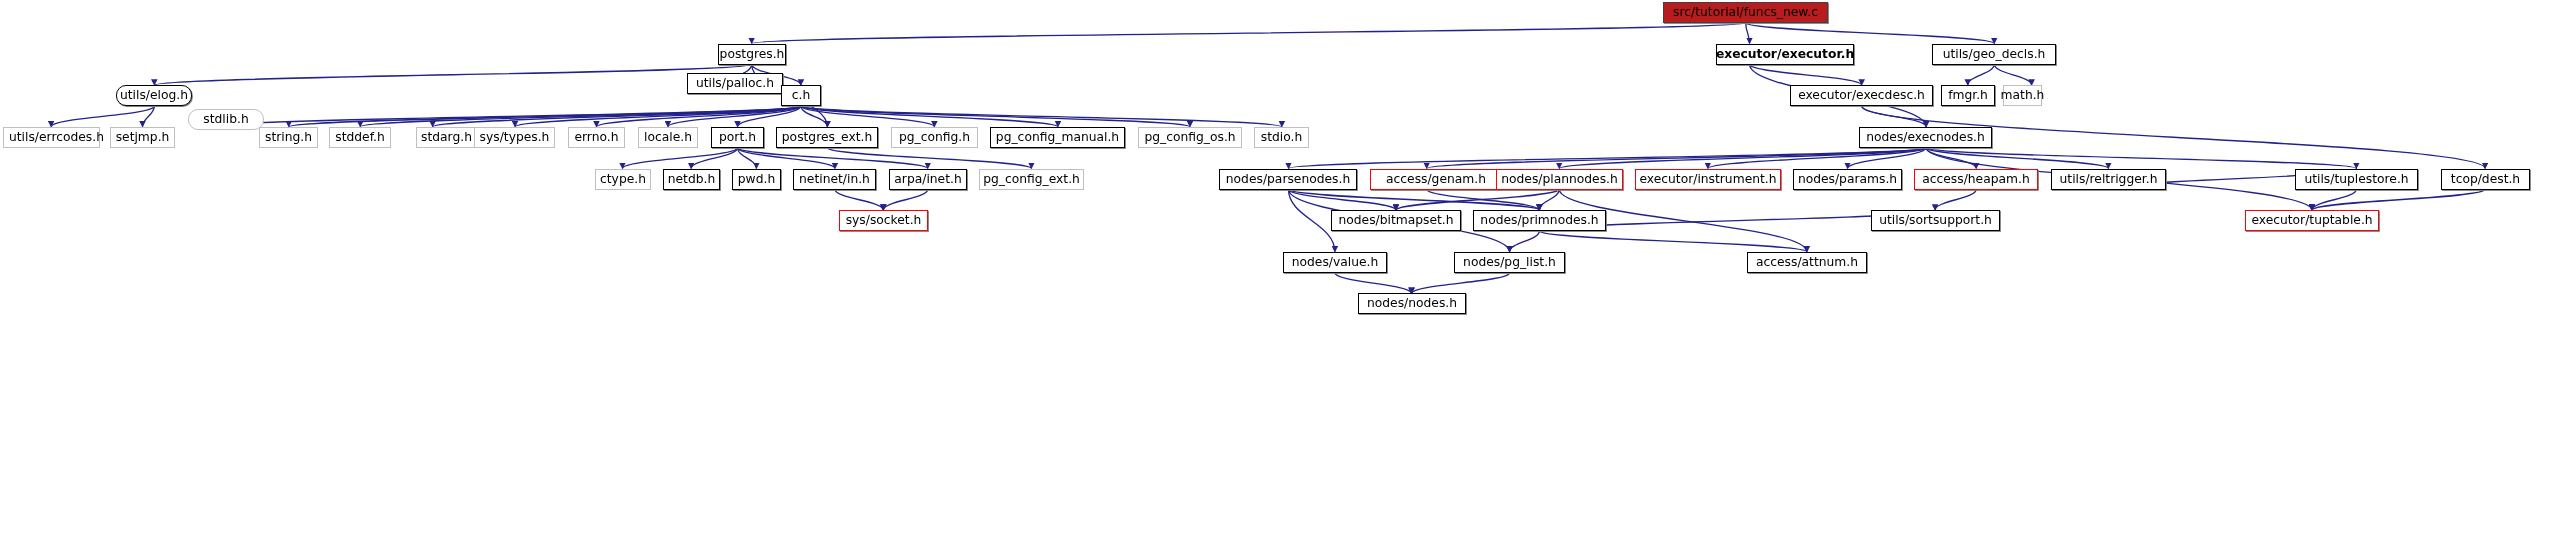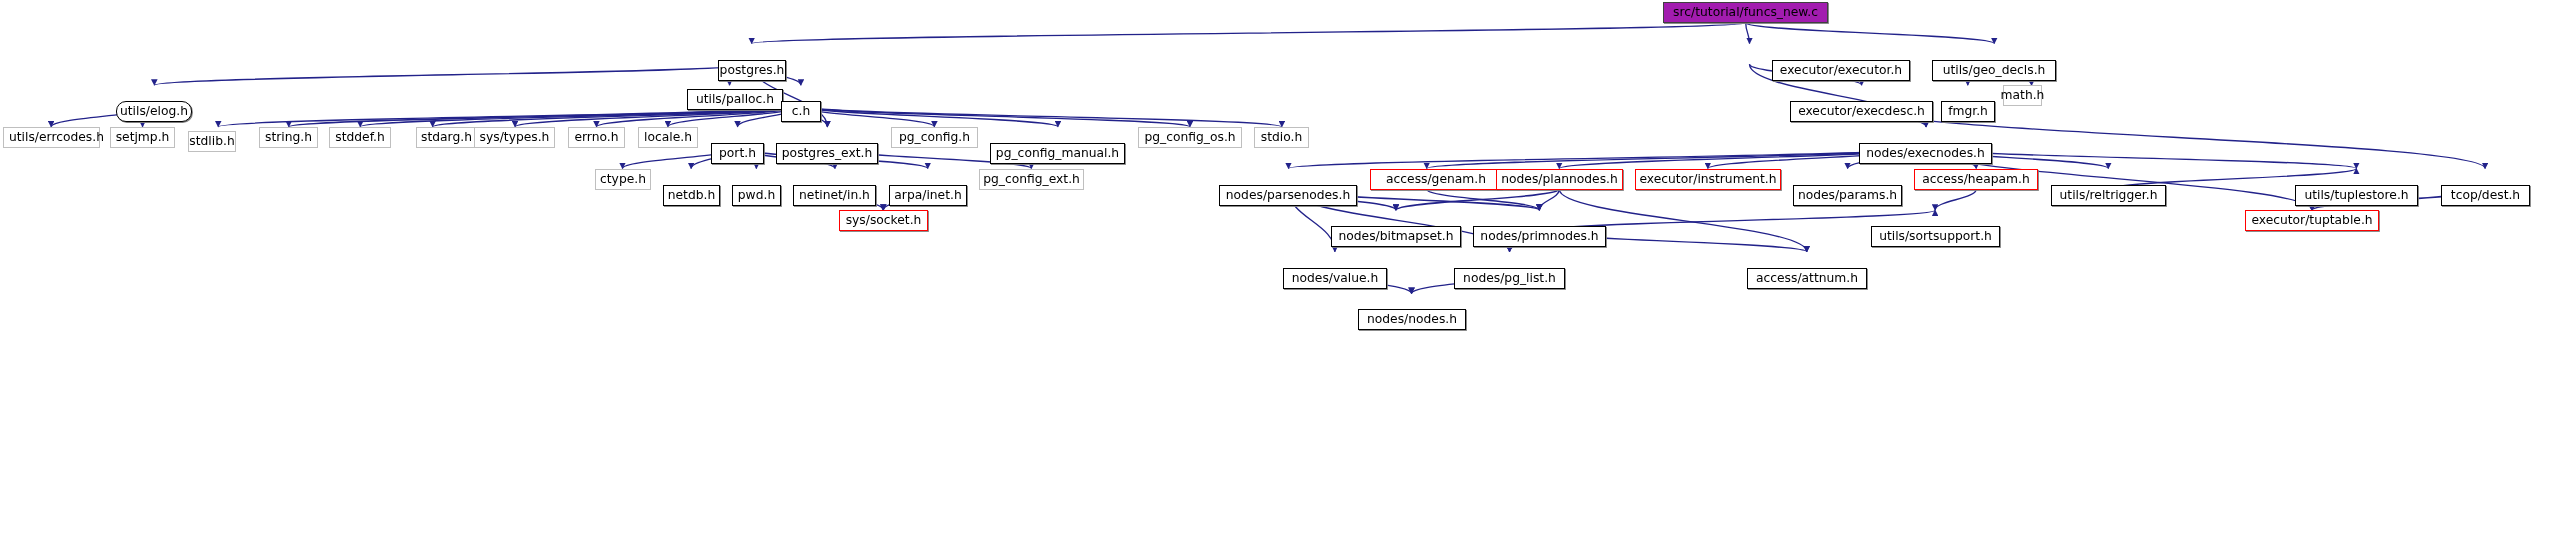--- a/index.html
+++ b/index.html
@@ -4,23 +4,23 @@
 <title>Include dependency graph</title>
 <style>
   html,body{margin:0;padding:0;background:#ffffff;}
   #graph{position:relative;width:2576px;height:550px;background:#ffffff;
          font-family:"DejaVu Sans","Liberation Sans",sans-serif;overflow:hidden;}
   svg#edges{position:absolute;left:0;top:0;width:2576px;height:550px;pointer-events:none;}
   .node{position:absolute;height:21px;box-sizing:border-box;display:flex;
         align-items:center;justify-content:center;white-space:nowrap;
         font-size:12.3px;line-height:1;color:#000000;background:#ffffff;
         border:0.9px solid #bfbfbf;padding:0 5.7px;}
-  .node.bold{border:0.9px solid #000000;margin-top:16px;}
+  .node.bold{border:0.9px solid #000000;}
   .node.red{border:0.9px solid #ff0000;}
-  .node.root{background:#a21caf;border:0.9px solid #404040;
+  .node.root{background:#b91c1c;border:0.9px solid #404040;
              box-shadow:0.9px 0.9px 0 #808080;}
   .node.shadow{box-shadow:0.9px 0.9px 0 #808080;}
 </style>
 </head>
 <body>
 
 <div id="graph">
   <svg id="edges" viewBox="0 0 2721 581" preserveAspectRatio="none">
     <defs>
       <marker id="arrow" viewBox="0 0 10 10" refX="9" refY="5" markerWidth="5" markerHeight="5" orient="auto-start-reverse">
@@ -88,31 +88,31 @@
         <path d="M 1626 244 C 1626 234.1 2044 231.9 2044 222" marker-end="url(#arrow)"></path>
         <path d="M 1410 288 C 1410 297.9 1491 300.1 1491 310" marker-end="url(#arrow)"></path>
         <path d="M 1594.5 288 C 1594.5 297.9 1491 300.1 1491 310" marker-end="url(#arrow)"></path>
         <path d="M 2489 200 C 2489 209.9 2442 212.1 2442 222" marker-end="url(#arrow)"></path>
         <path d="M 2625 200 C 2625 209.9 2442 212.1 2442 222" marker-end="url(#arrow)"></path>
       </g>
   </svg>
   <div id="nodes-layer">
       <div class="node root" style="left: 1663px; top: 1.9px; width: 165px;">src/tutorial/funcs_new.c</div>
       <div class="node bold shadow" style="left: 718px; top: 44px; width: 68px;">postgres.h</div>
-      <div class="node bold shadow" style="left: 1772px; top: 44px; width: 138px;">executor/executor.h</div>
+      <div class="node bold shadow" style="left: 1716px; top: 44px; width: 138px; font-weight: bold;">executor/executor.h</div>
       <div class="node bold shadow" style="left: 1932px; top: 44px; width: 124px;">utils/geo_decls.h</div>
       <div class="node bold shadow" style="left: 116px; top: 85px; width: 76px; border-radius: 10px;">utils/elog.h</div>
       <div class="node bold shadow" style="left: 687px; top: 73px; width: 96px;">utils/palloc.h</div>
       <div class="node bold shadow" style="left: 781px; top: 85px; width: 40px;">c.h</div>
       <div class="node bold shadow" style="left: 1790px; top: 85px; width: 143px;">executor/execdesc.h</div>
       <div class="node bold shadow" style="left: 1941px; top: 85px; width: 54px;">fmgr.h</div>
       <div class="node plain" style="left: 2003px; top: 85px; width: 39px;">math.h</div>
       <div class="node plain" style="left: 2.8px; top: 127px; width: 97px; padding-left: 16px;">utils/errcodes.h</div>
       <div class="node plain" style="left: 110px; top: 127px; width: 65px;">setjmp.h</div>
-      <div class="node plain" style="left: 188px; top: 131px; width: 48px;">stdlib.h</div>
+      <div class="node plain" style="left: 188px; top: 109px; width: 76px; border-radius: 10px;">stdlib.h</div>
       <div class="node plain" style="left: 259px; top: 127px; width: 59px;">string.h</div>
       <div class="node plain" style="left: 329px; top: 127px; width: 62px;">stddef.h</div>
       <div class="node plain" style="left: 384px; top: 127px; width: 61px; margin-left: 32px;">stdarg.h</div>
       <div class="node plain" style="left: 474px; top: 127px; width: 81px;">sys/types.h</div>
       <div class="node plain" style="left: 568px; top: 127px; width: 57px;">errno.h</div>
       <div class="node plain" style="left: 638px; top: 127px; width: 60px;">locale.h</div>
       <div class="node bold shadow" style="left: 711px; top: 127px; width: 53px;">port.h</div>
       <div class="node bold shadow" style="left: 776px; top: 127px; width: 102px;">postgres_ext.h</div>
       <div class="node plain" style="left: 891px; top: 127px; width: 87px;">pg_config.h</div>
       <div class="node bold shadow" style="left: 990px; top: 127px; width: 135px;">pg_config_manual.h</div>

